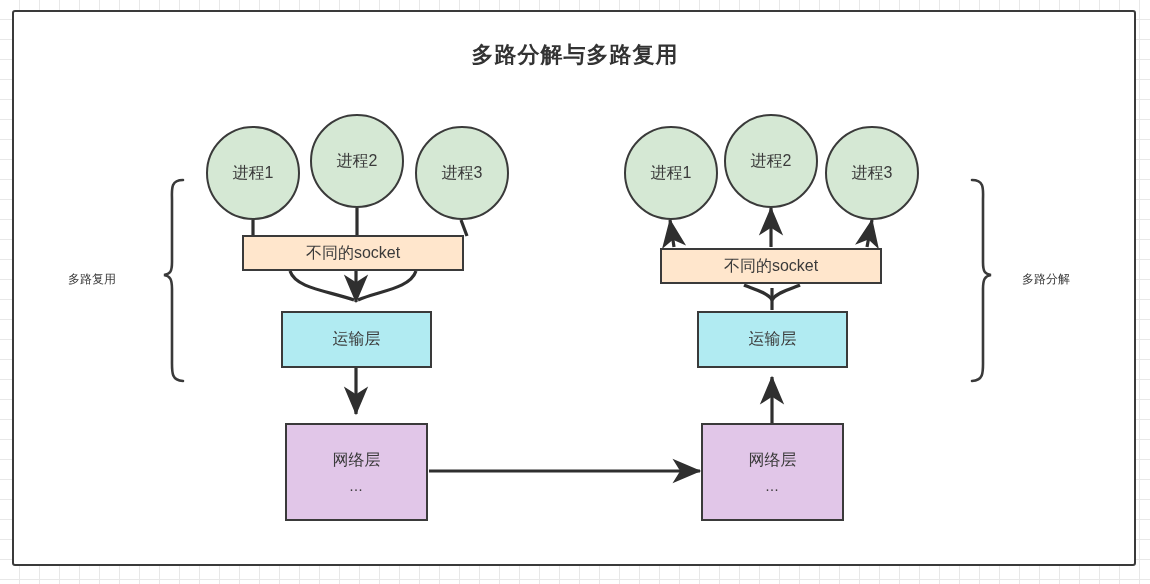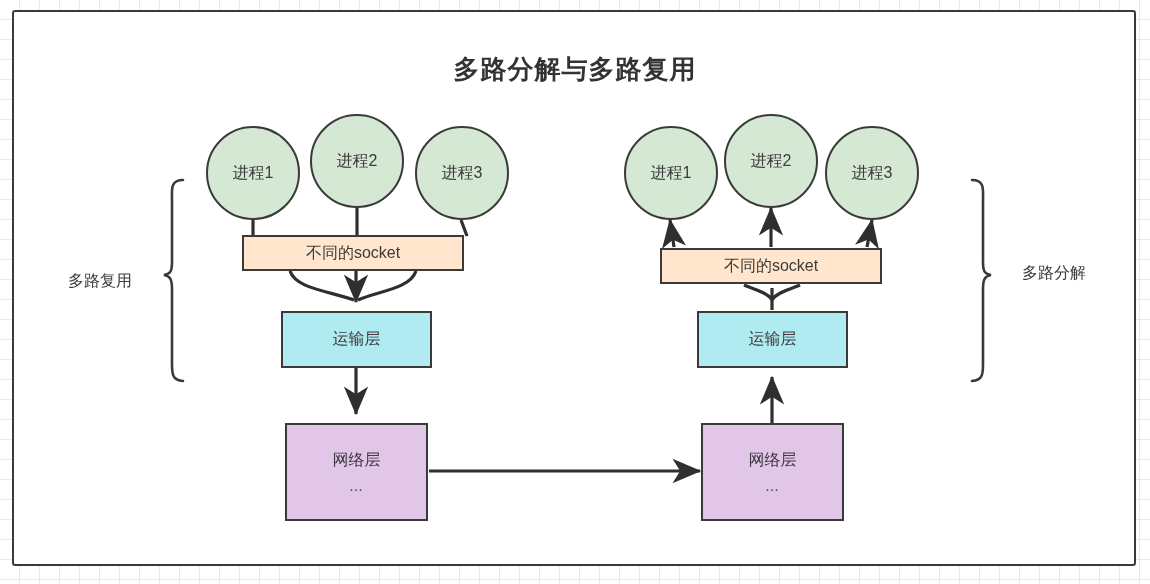--- a/index.html
+++ b/index.html
@@ -31,24 +31,24 @@
     width: 1124px;
     height: 556px;
     background: #ffffff;
     border: 2.5px solid #3a3a3a;
     border-radius: 3px;
     box-sizing: border-box;
   }
   #diagram-title {
     position: absolute;
     left: 0;
-    top: 52px;
+    top: 40px;
     width: 1150px;
     text-align: center;
-    font-size: 26px;
+    font-size: 22px;
     font-weight: bold;
     color: #333333;
     letter-spacing: 1px;
   }
   .node {
     position: absolute;
     box-sizing: border-box;
     display: flex;
     flex-direction: column;
     align-items: center;
@@ -75,21 +75,21 @@
     position: absolute;
     left: 0;
     top: 0;
     width: 1150px;
     height: 584px;
     z-index: 1;
     pointer-events: none;
   }
   .brace-label {
     position: absolute;
-    font-size: 16px;
+    font-size: 12px;
     color: #3b3b3b;
     white-space: nowrap;
   }
 </style>
 </head>
 <body>
 
 <div id="canvas">
 
   <div id="frame"></div>
@@ -170,15 +170,15 @@
   <div class="node box-transport" style="left:697px; top:311px; width:151px; height:57px;">
     <span>运输层</span>
   </div>
 
   <div class="node box-network" style="left:701px; top:423px; width:143px; height:98px;">
     <span>网络层</span>
     <span class="sub">...</span>
   </div>
 
   <div class="brace-label" style="left:68px; top:271px;">多路复用</div>
-  <div class="brace-label" style="left:1022px; top:263px;">多路分解</div>
+  <div class="brace-label" style="left:1022px; top:271px;">多路分解</div>
 
 </div>
 
 </body></html>

